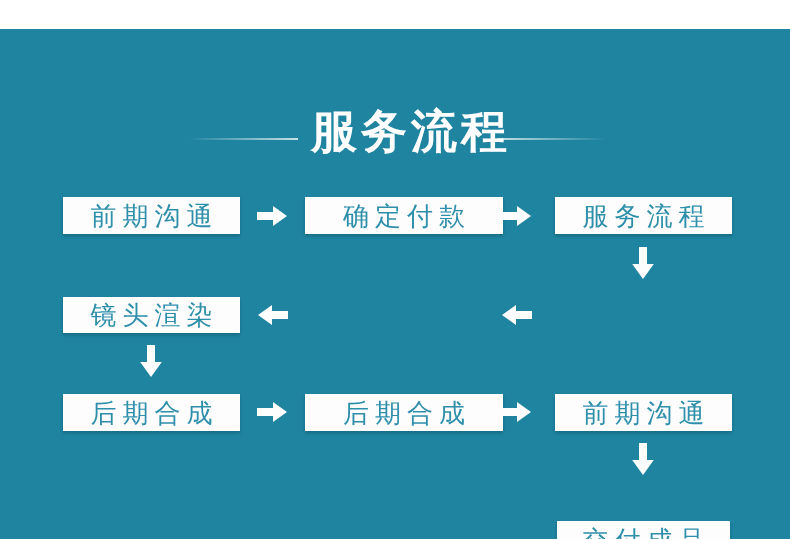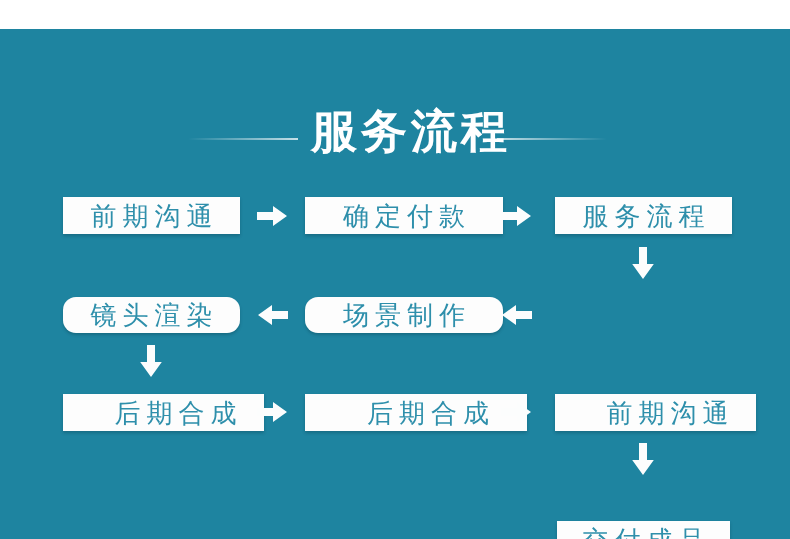--- a/index.html
+++ b/index.html
@@ -38,22 +38,22 @@
     position:absolute;
     display:flex;align-items:center;justify-content:center;
     background:var(--box-fill,#fdfdfd);
     color:var(--box-text,#2e8fab);
     font-size:26px;line-height:1;
     letter-spacing:6px;text-indent:6px;
     box-shadow:0 2px 3px rgba(8,45,60,0.28);
     white-space:nowrap;
   }
   .r1{top:168px;height:37px;}
-  .r2{top:268px;height:36px;border-radius:13px;}
-  .r3{top:365px;height:37px;padding-left:24px;}
+  .r2{top:268px;height:36px;}
+  .r3{top:365px;height:37px;}
   .r4{top:492px;height:38px;}
   .c1{left:63px;width:177px;}
   .c2{left:305px;width:198px;}
   .c3{left:555px;width:177px;}
   .c4{left:557px;width:173px;}
   .arrow{
     position:absolute;color:var(--arrow,#fcfdfd);
     line-height:0;
   }
   .arrow svg{display:block;}
@@ -95,21 +95,20 @@
           <polygon points="7,0 15,0 15,17 21.8,17 11,32 0.2,17 7,17" fill="currentColor"></polygon>
         </svg>
     </div>
 
     <div class="step-box r2 c1">镜头渲染</div>
     <div class="arrow ar2 gap1">
       <svg width="31" height="22" viewBox="0 0 31 22">
           <polygon points="31,7 15,7 15,1 1,11 15,21 15,15 31,15" fill="currentColor"></polygon>
         </svg>
     </div>
-    <div class="step-box r2 c2">场景制作</div>
     <div class="arrow ar2 gap2">
       <svg width="31" height="22" viewBox="0 0 31 22">
           <polygon points="31,7 15,7 15,1 1,11 15,21 15,15 31,15" fill="currentColor"></polygon>
         </svg>
     </div>
 
     <div class="arrow down-c1a">
       <svg width="22" height="33" viewBox="0 0 22 33">
           <polygon points="7,0 15,0 15,17 21.8,17 11,32 0.2,17 7,17" fill="currentColor"></polygon>
         </svg>

